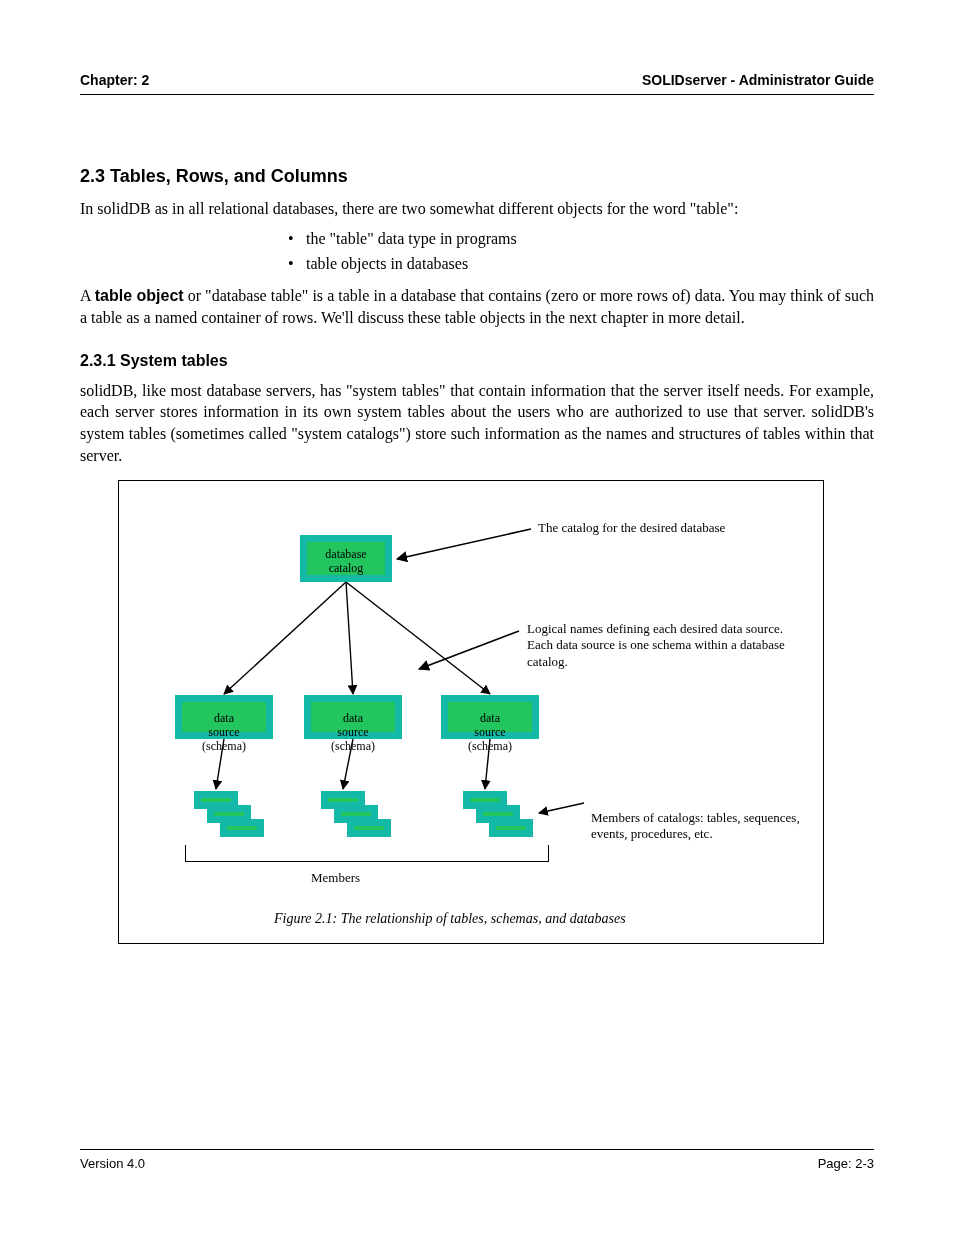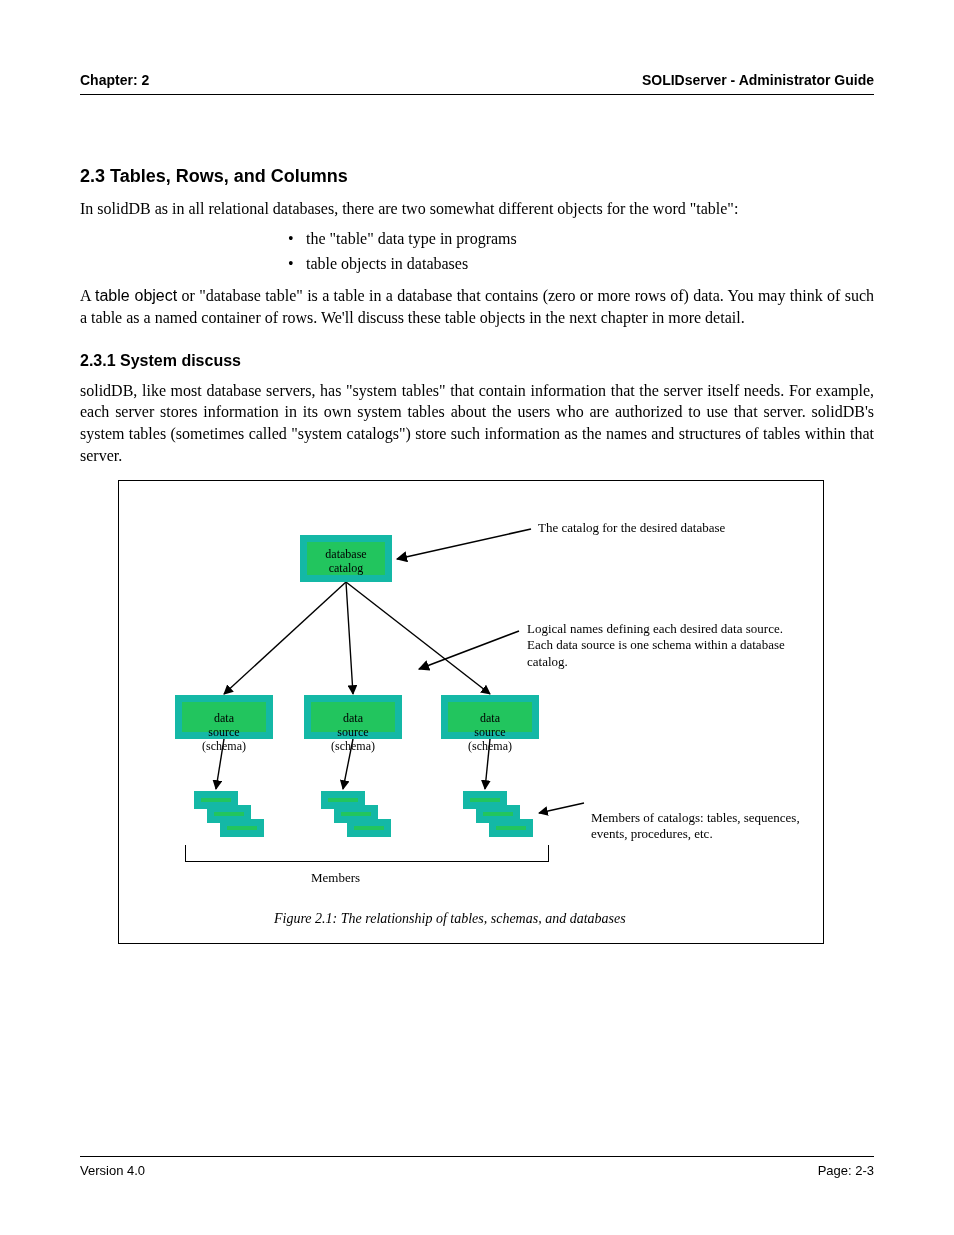--- a/index.html
+++ b/index.html
@@ -73,21 +73,21 @@
     margin-bottom: 4px;
   }
   .bullets li::before {
     content: "•";
     position: absolute;
     left: 208px;
     top: 0;
   }
   .object-term {
     font-family: Arial, Helvetica, sans-serif;
-    font-weight: normal;
+    font-weight: bold;
   }
 
   
   .figure-frame {
     position: relative;
     border: 1px solid #000;
     width: 704px;
     height: 462px;
     margin: 14px 0 0 38px;
     font-family: "Times New Roman", Times, serif;
@@ -152,21 +152,21 @@
     width: 704px;
     height: 462px;
     pointer-events: none;
   }
 
   
   .footer-area {
     position: absolute;
     left: 80px;
     right: 80px;
-    bottom: 57px;
+    bottom: 64px;
   }
   .hr-bot {
     border: none;
     border-top: 1.5px solid #000;
     margin-bottom: 6px;
   }
   .footer-line {
     display: flex;
     justify-content: space-between;
     font-family: Arial, Helvetica, sans-serif;
@@ -193,21 +193,21 @@
 
     <ul class="bullets">
       <li>the "table" data type in programs</li>
       <li>table objects in databases</li>
     </ul>
 
     <p class="para">
       <span>A </span><span class="object-term">table object</span><span> or "database table" is a table in a database that contains (zero or more rows of) data. You may think of such a table as a named container of rows. We'll discuss these table objects in the next chapter in more detail.</span>
     </p>
 
-    <div class="subsection-title">2.3.1 System discuss</div>
+    <div class="subsection-title">2.3.1 System tables</div>
 
     <p class="para">solidDB, like most database servers, has "system tables" that contain information that the server itself needs. For example, each server stores information in its own system tables about the users who are authorized to use that server. solidDB's system tables (sometimes called "system catalogs") store such information as the names and structures of tables within that server.</p>
 
     <div class="figure-frame">
 
       <svg class="svg-layer" viewBox="0 0 704 462">
         <defs>
           <marker id="arrow" viewBox="0 0 10 10" refX="9" refY="5" markerWidth="7" markerHeight="7" orient="auto-start-reverse">
             <path d="M 0 0 L 10 5 L 0 10 z" fill="#000"></path>
           </marker>

